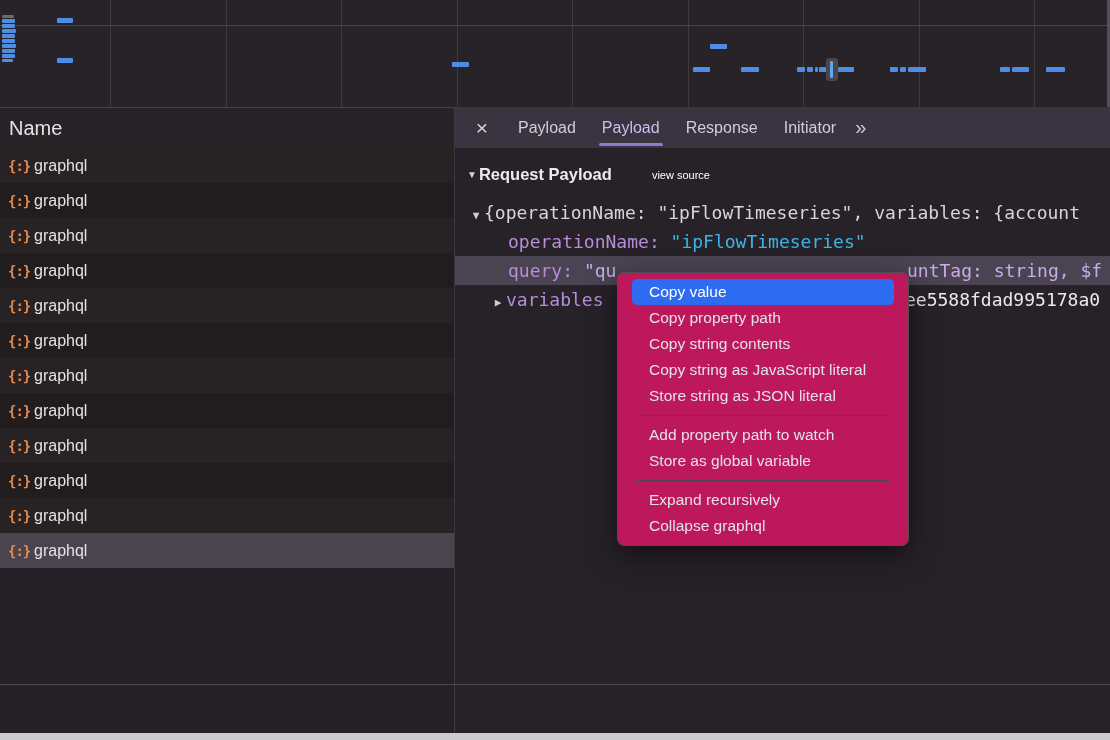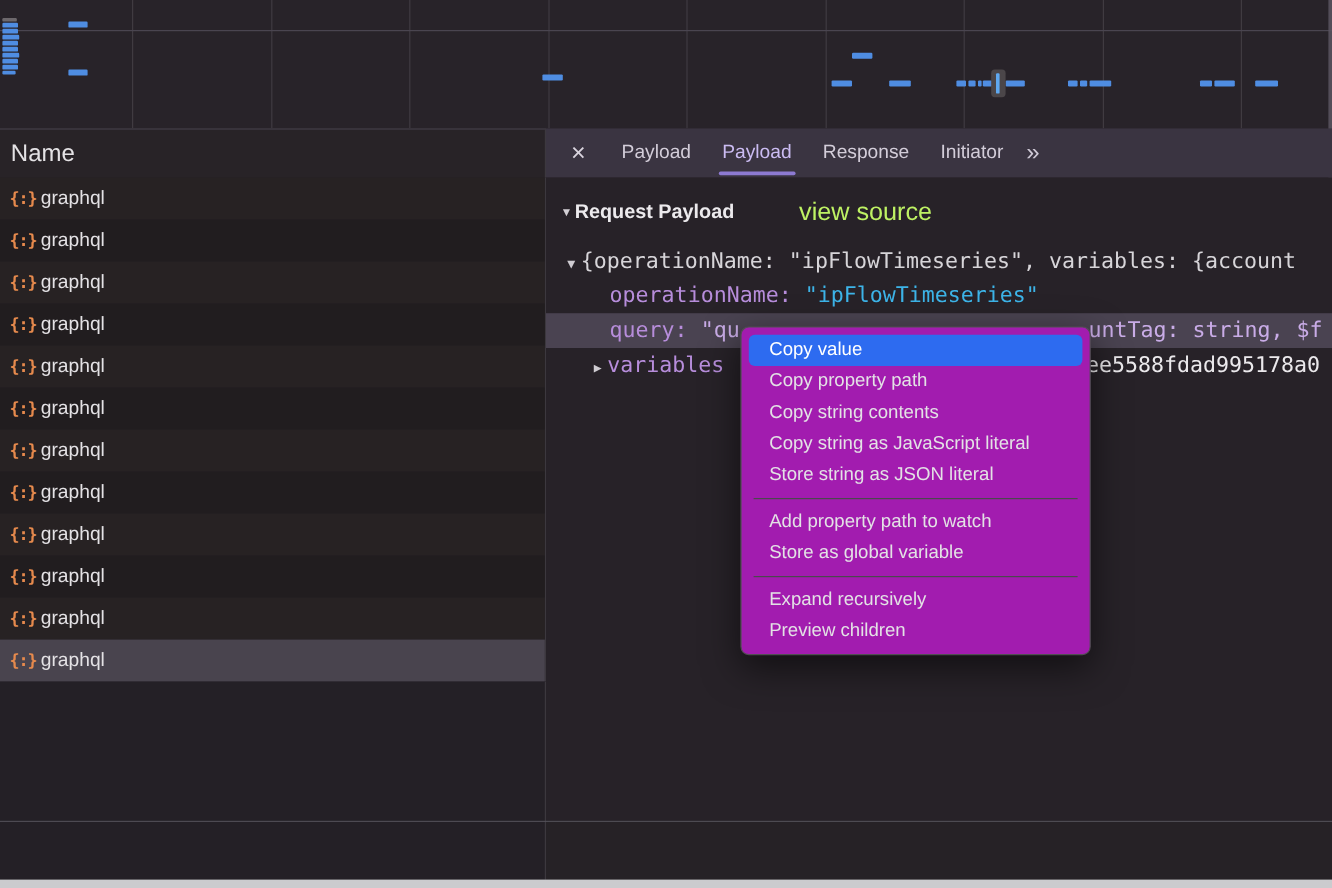--- a/index.html
+++ b/index.html
@@ -39,40 +39,40 @@
   .json-icon{width:26px;margin-left:8px;color:#e68a4d;font-family:"DejaVu Sans Mono",monospace;
              font-size:14px;font-weight:bold;letter-spacing:-1px;}
   .left-lower{position:absolute;left:0;top:568px;width:455px;bottom:7px;background:#242026;
               border-right:1px solid #3c383e;box-sizing:border-box;}
 
   
   .payload{position:absolute;left:455px;top:148px;width:655px;height:536px;background:#272228;overflow:hidden;}
   .sec-header{margin:17px 0 0 12px;display:flex;align-items:center;color:#eceaed;}
   .sec-expander{font-size:10px;color:#d2cfd4;margin-right:2px;}
   .sec-title{font-weight:bold;font-size:16.5px;}
-  .view-source{margin-left:54px;font-size:21px;color:#bef264;}
+  .view-source{margin-left:40px;font-size:11px;color:#ffffff;}
   .tree{margin-top:14px;font-family:"DejaVu Sans Mono",monospace;font-size:18px;}
   .trow{position:relative;height:29px;line-height:29px;white-space:nowrap;}
   .trow .exp{font-size:11px;color:#cfccd2;display:inline-block;width:16px;text-align:center;}
   .trow.summary{padding-left:13px;color:#d7d5d9;}
   .trow.kv{padding-left:53px;}
   .trow.vars{padding-left:35px;}
   .trow.selected-row{background:#4a4351;}
   .t-key{color:#b78ddb;}
   .t-cyan{color:#3db4e8;}
   .t-lav{color:#c9ace7;}
   .t-white{color:#ebe9ec;}
   .right-frag{position:absolute;top:0;}
   .divider-h{position:absolute;left:0;top:684px;width:1110px;height:1px;background:#55525b;opacity:.85;}
   .bottom-edge{position:absolute;left:0;bottom:0;width:1110px;height:7px;background:#cbcbce;}
 
   
-  .ctx-menu{position:absolute;left:617px;top:272px;width:292px;background:#a21caf;
+  .ctx-menu{position:absolute;left:617px;top:272px;width:292px;background:#be185d;
             border:1px solid #514e53;border-radius:7px;box-shadow:0 10px 30px rgba(0,0,0,.55);
-            padding:6px 0;z-index:20;box-sizing:border-box;}
+            padding:6px 8px;z-index:20;box-sizing:border-box;}
   .ctx-item{height:26px;line-height:26px;margin:0 6px;padding:0 17px;border-radius:5px;
             font-size:15.5px;color:#e3e2e5;white-space:nowrap;}
   .ctx-item.highlighted{background:#2d6bf0;color:#ffffff;}
   .ctx-divider{height:1px;background:#4b484d;margin:6px 10px;}
 </style>
 </head>
 <body>
 
 <div class="app">
 
@@ -215,18 +215,18 @@
       <div class="ctx-item highlighted">Copy value</div>
       <div class="ctx-item">Copy property path</div>
       <div class="ctx-item">Copy string contents</div>
       <div class="ctx-item">Copy string as JavaScript literal</div>
       <div class="ctx-item">Store string as JSON literal</div>
       <div class="ctx-divider"></div>
       <div class="ctx-item">Add property path to watch</div>
       <div class="ctx-item">Store as global variable</div>
       <div class="ctx-divider"></div>
       <div class="ctx-item">Expand recursively</div>
-      <div class="ctx-item">Preview children</div>
+      <div class="ctx-item">Collapse graphql</div>
     </div>
 
   <div class="divider-h"></div>
   <div class="bottom-edge"></div>
 </div>
 
 </body></html>

